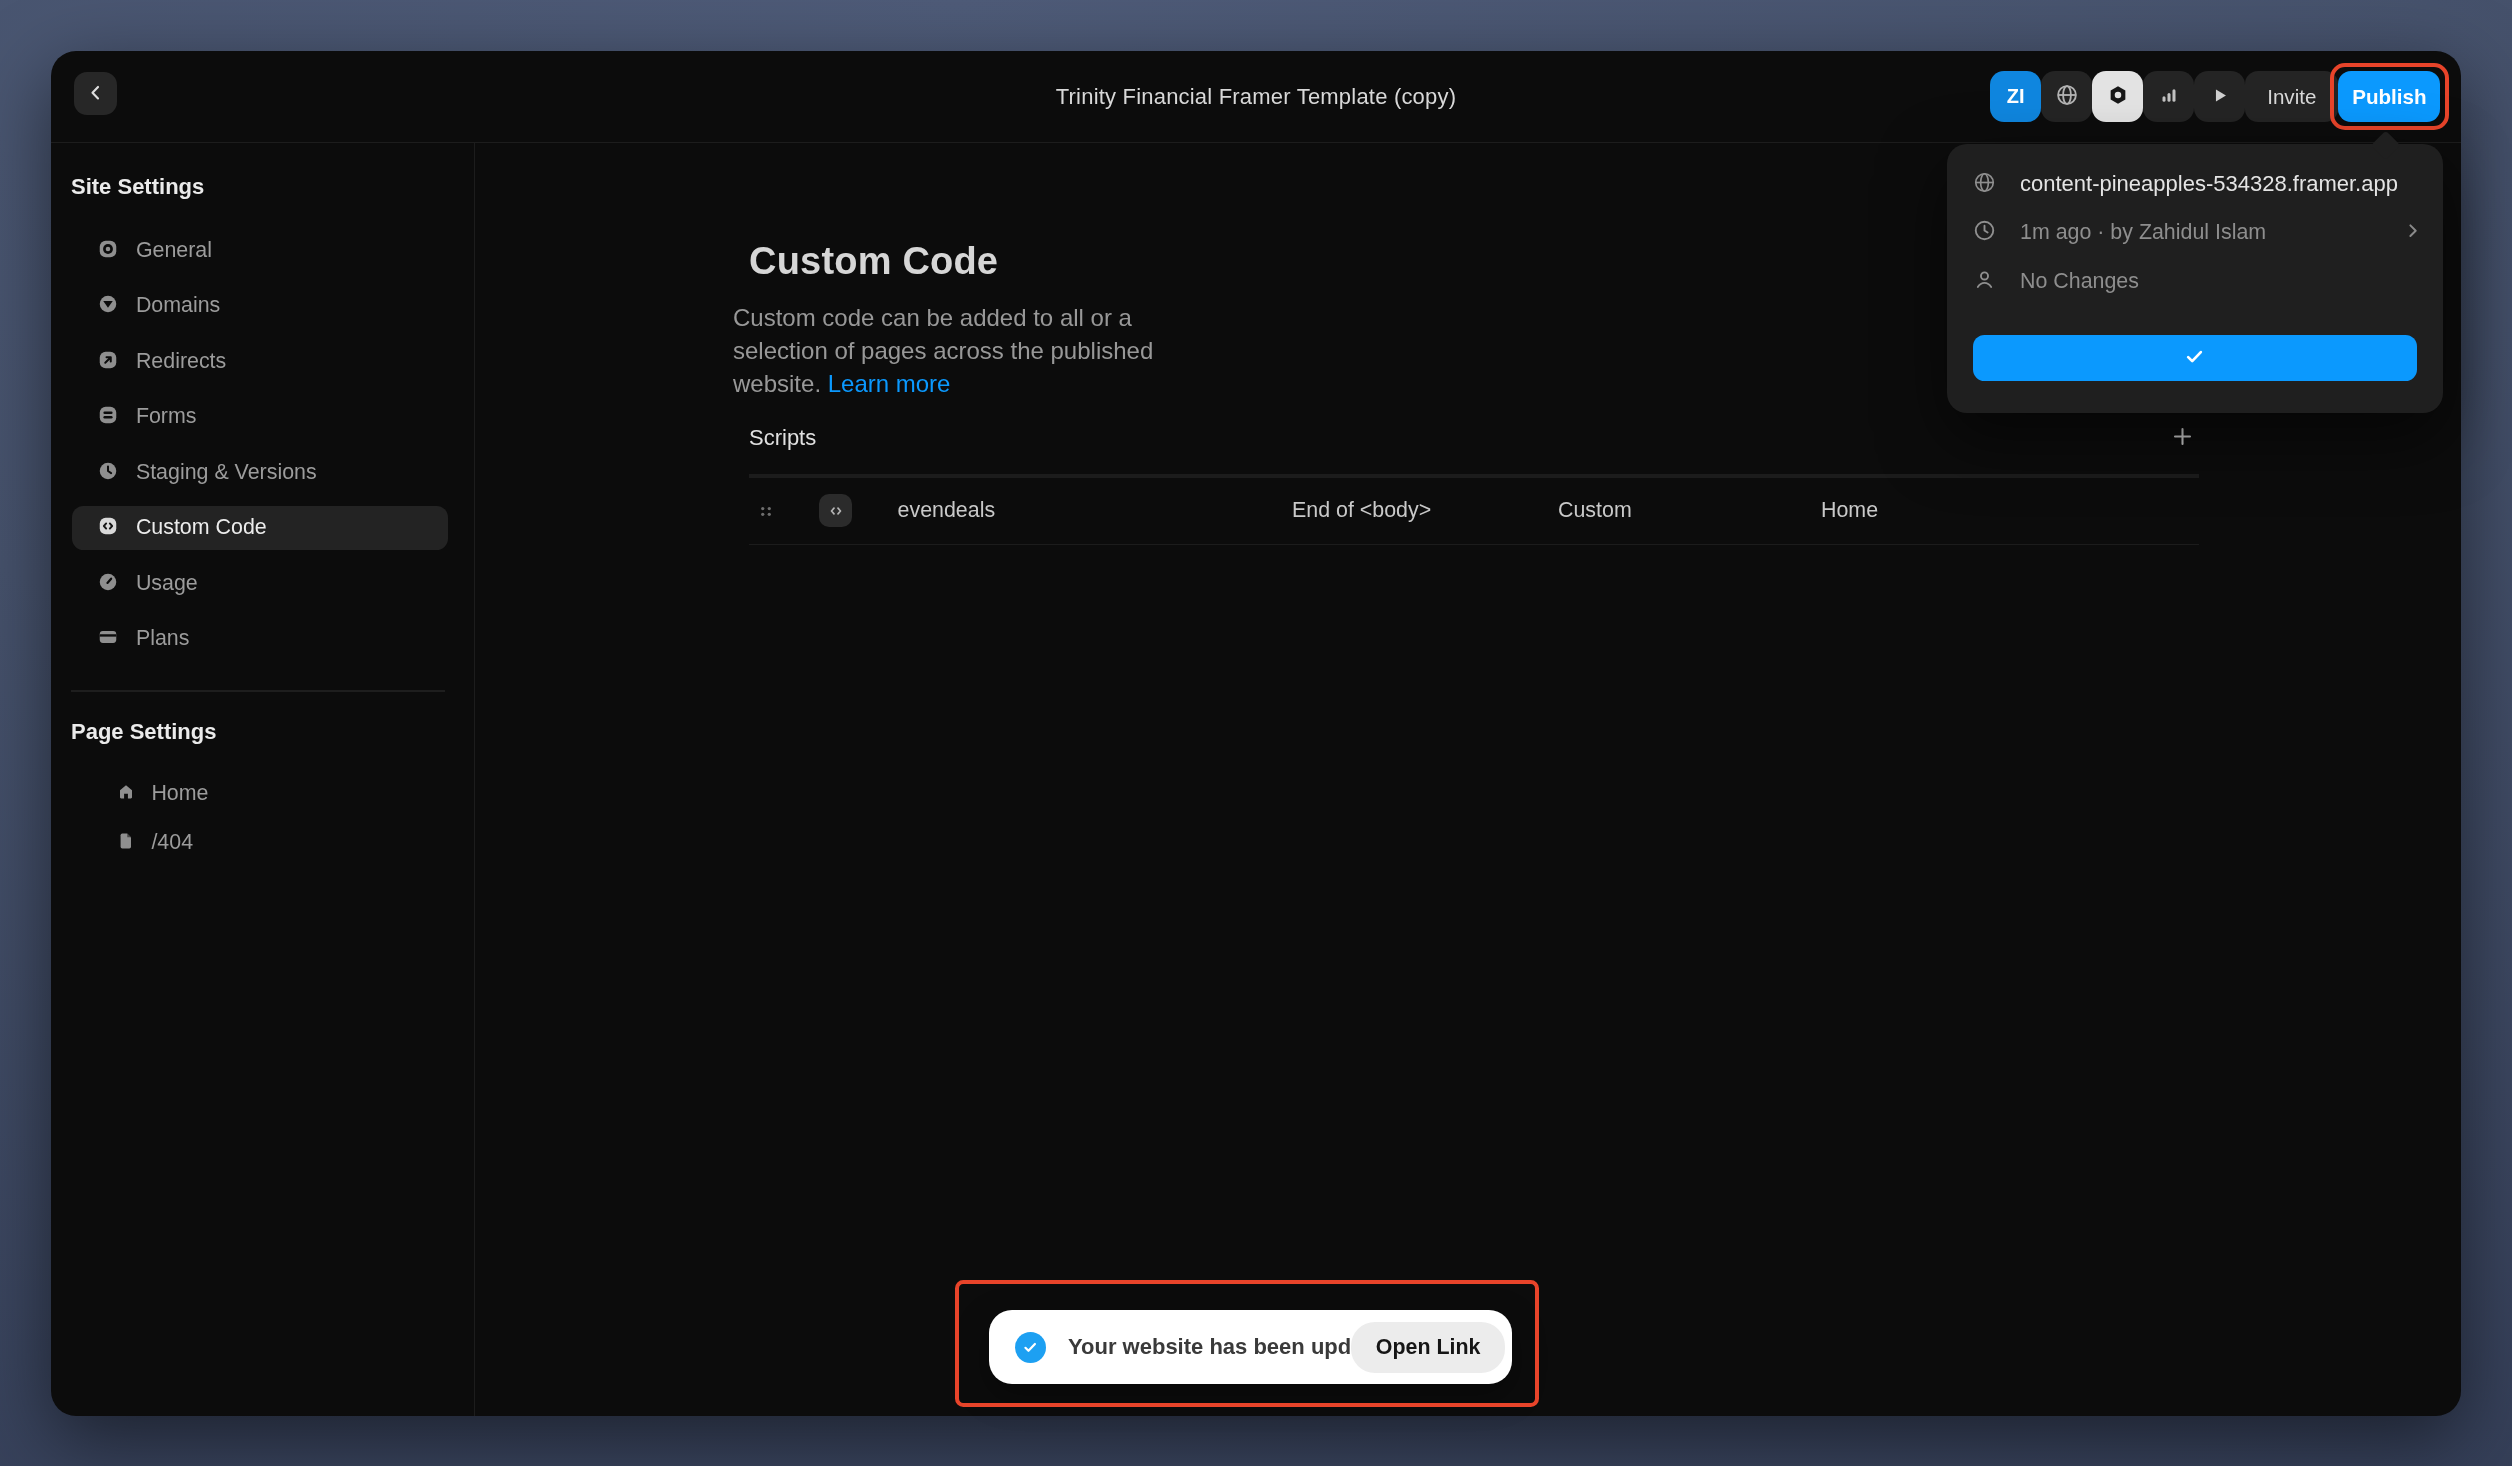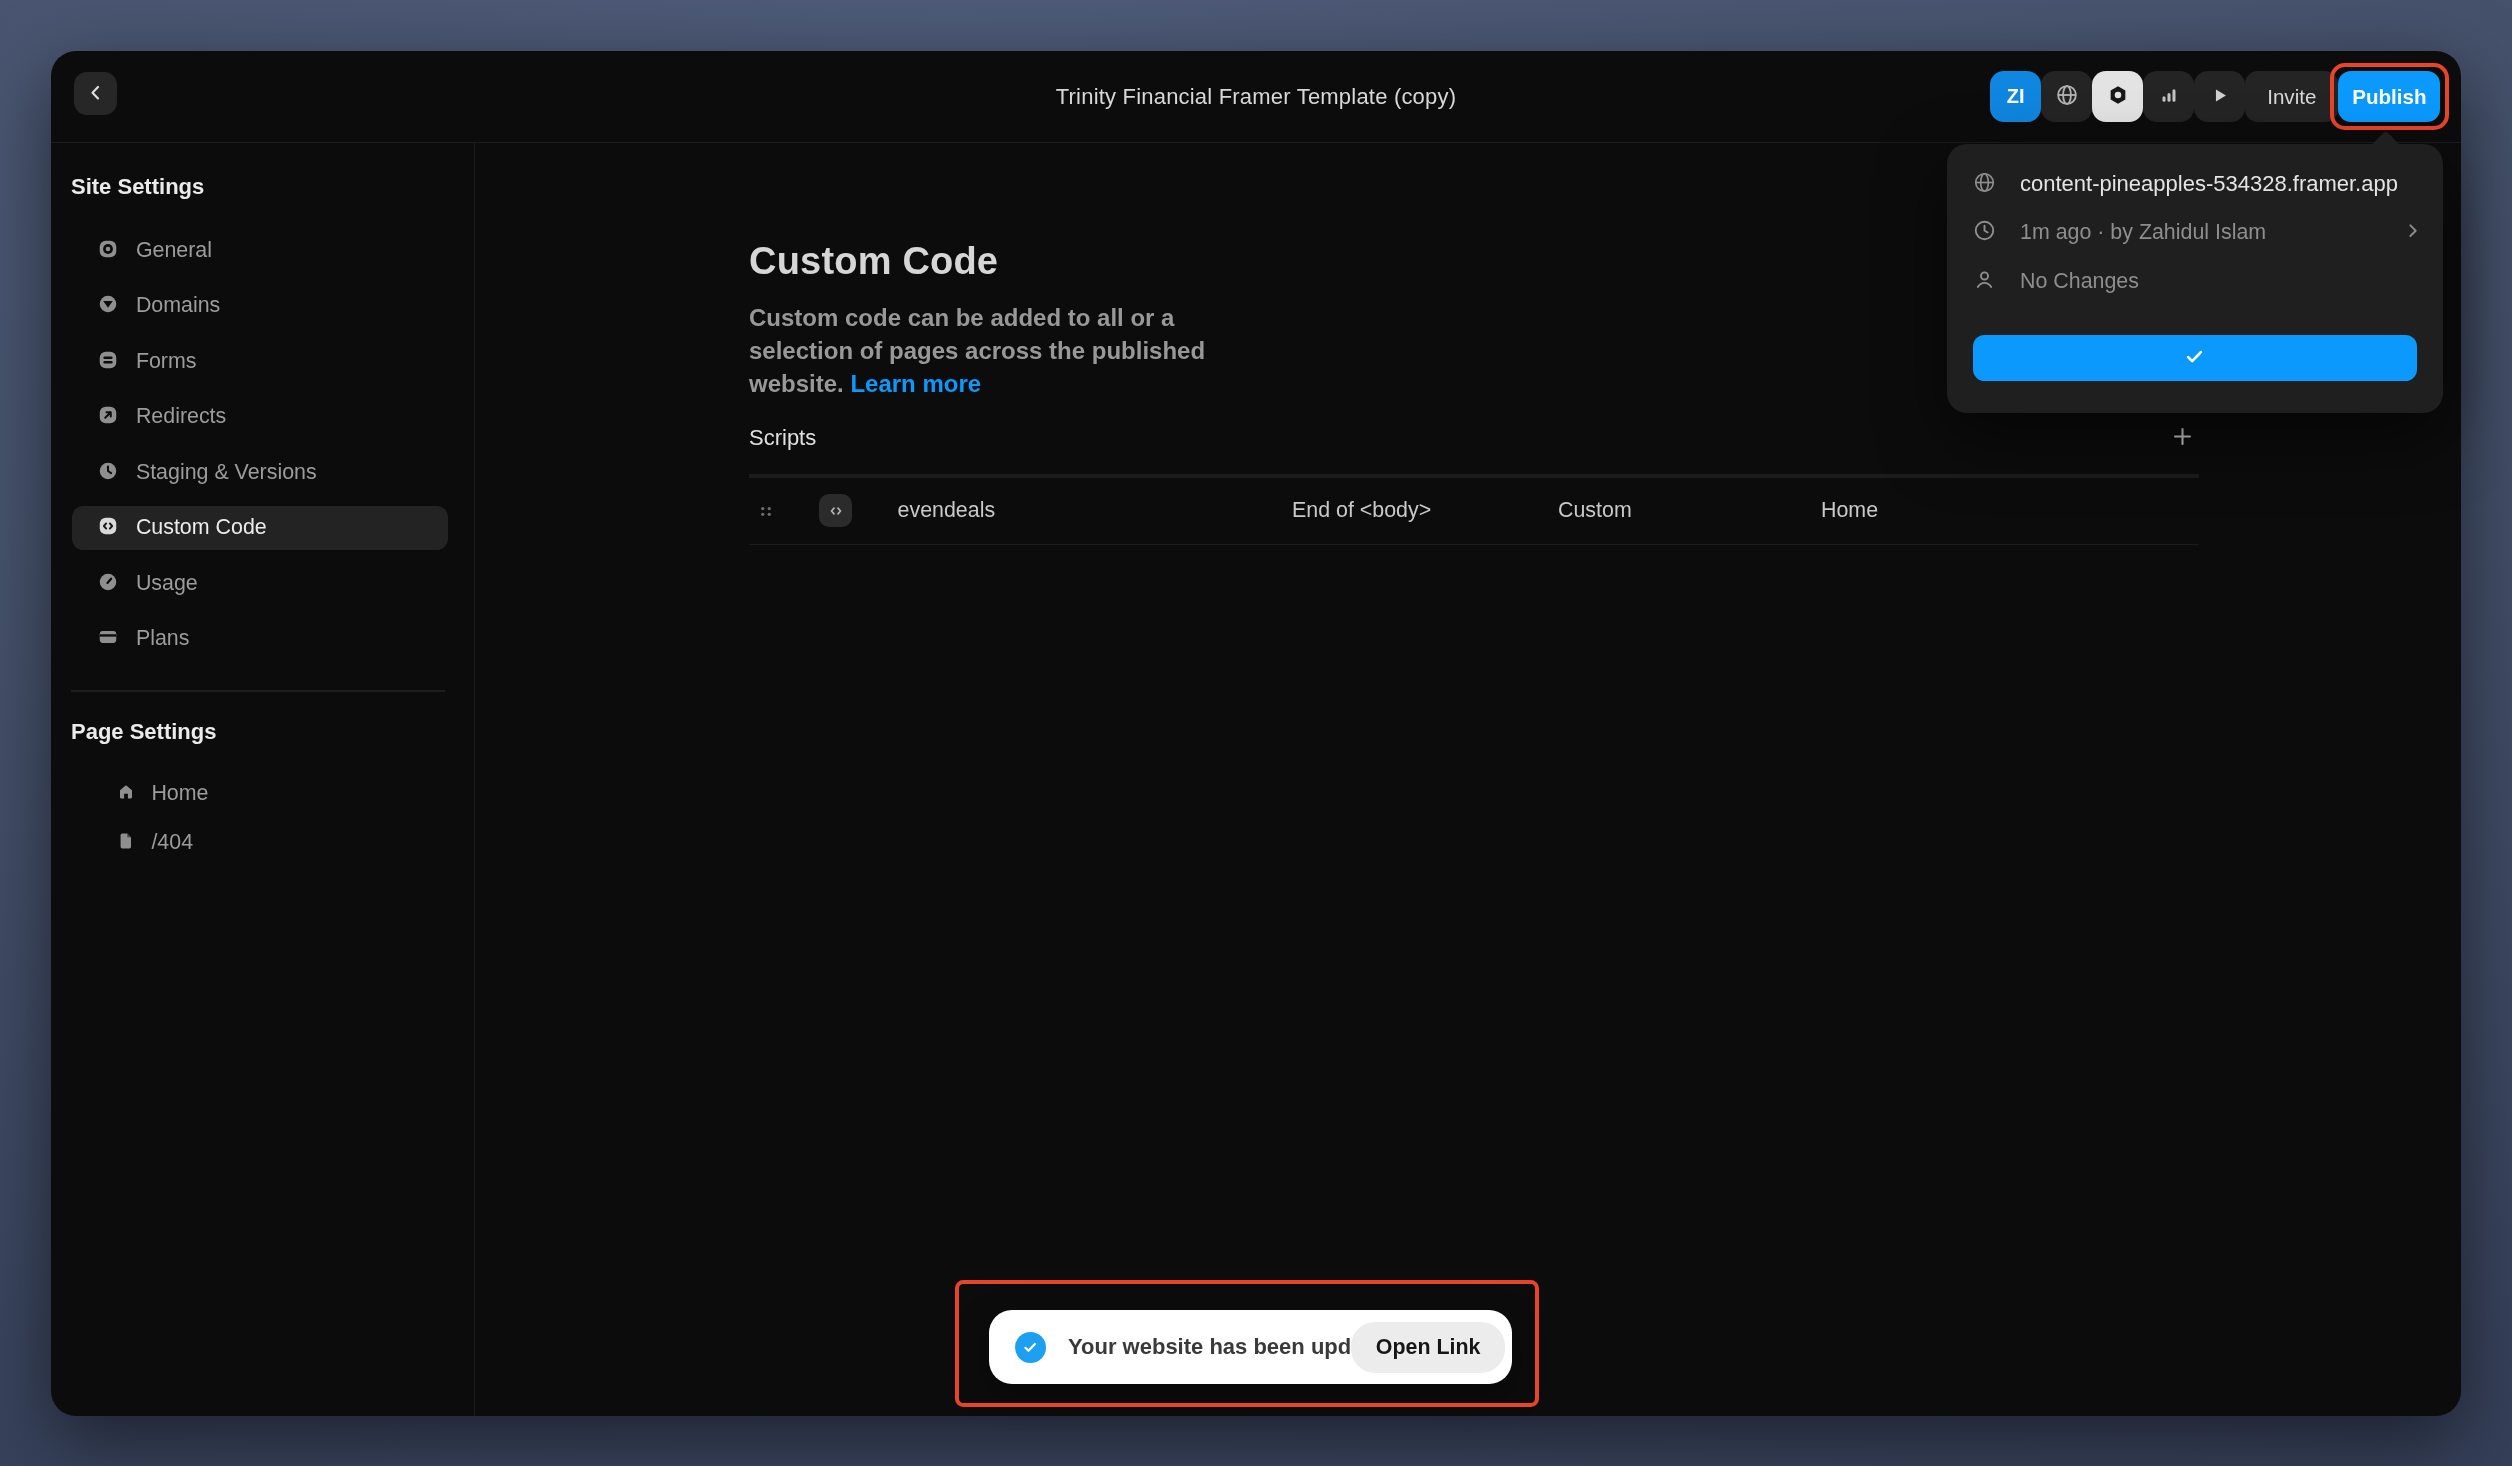--- a/index.html
+++ b/index.html
@@ -71,21 +71,21 @@
   .page-list { position:absolute; left:21.4px; width:376px; top:628px; }
   .page-item {
     height:44px; margin-bottom:5px; border-radius:11.5px;
     display:flex; align-items:center; padding-left:44px; cursor:pointer;
   }
   .page-item .label { margin-left:15px; font-size:21.4px; color:#9c9c9c; }
 
   
   .main { position:absolute; left:426px; top:92px; right:0; bottom:0; }
   .page-heading { position:absolute; left:272px; top:97px; font-size:38px; font-weight:700; color:#d6d6d6; letter-spacing:0.2px; }
-  .page-desc { position:absolute; left:272px; top:158px; width:494px; font-size:24px; line-height:33px; color:#989898;font-weight:bold; }
+  .page-desc { position:absolute; left:256px; top:158px; width:494px; font-size:24px; line-height:33px; color:#989898; }
   .learn-more { color:#0b99fe; text-decoration:none; cursor:pointer; }
 
   .scripts-section { position:absolute; left:272px; top:280px; width:1450px; }
   .scripts-head { display:flex; align-items:center; justify-content:space-between; height:30px; }
   .scripts-label { font-size:22px; font-weight:500; color:#e0e0e0; }
   .plus-button { width:33px; height:33px; background:none; border:none; display:flex; align-items:center; justify-content:center; cursor:pointer; }
   .t-divider { height:1.6px; background:#1c1c1c; }
   .t-divider.top { margin-top:21.4px; }
   .t-head, .t-row { display:grid; grid-template-columns:543px 266px 263px 1fr; align-items:center; }
   .t-head { height:63px; }
@@ -228,35 +228,35 @@
                 <path d="M6.8 8.6h10.4l-5.2 7.6z" fill="#0c0c0c"></path>
               </svg>
           </span>
           <span class="label">Domains</span>
         </div>
 
         <div class="nav-item">
           <span>
             <svg width="22" height="22" viewBox="0 0 24 24">
                 <rect x="3" y="3" width="18" height="18" rx="6.5" fill="#8f8f8f"></rect>
+                <path d="M9 15l6-6M10.4 9H15v4.6" fill="none" stroke="#0c0c0c" stroke-width="2.2" stroke-linecap="round" stroke-linejoin="round"></path>
+              </svg>
+          </span>
+          <span class="label">Redirects</span>
+        </div>
+
+        <div class="nav-item">
+          <span>
+            <svg width="22" height="22" viewBox="0 0 24 24">
+                <rect x="3" y="3" width="18" height="18" rx="6.5" fill="#8f8f8f"></rect>
                 <rect x="7" y="8.1" width="10" height="2.7" rx="1.35" fill="#0c0c0c"></rect>
                 <rect x="7" y="13.2" width="10" height="2.7" rx="1.35" fill="#0c0c0c"></rect>
               </svg>
           </span>
           <span class="label">Forms</span>
-        </div>
-
-        <div class="nav-item">
-          <span>
-            <svg width="22" height="22" viewBox="0 0 24 24">
-                <rect x="3" y="3" width="18" height="18" rx="6.5" fill="#8f8f8f"></rect>
-                <path d="M9 15l6-6M10.4 9H15v4.6" fill="none" stroke="#0c0c0c" stroke-width="2.2" stroke-linecap="round" stroke-linejoin="round"></path>
-              </svg>
-          </span>
-          <span class="label">Redirects</span>
         </div>
 
         <div class="nav-item">
           <span>
             <svg width="22" height="22" viewBox="0 0 24 24">
                 <circle cx="12" cy="12" r="9" fill="#8f8f8f"></circle>
                 <path d="M12 7v5l3.4 2.3" fill="none" stroke="#0c0c0c" stroke-width="2.2" stroke-linecap="round" stroke-linejoin="round"></path>
               </svg>
           </span>
           <span class="label">Staging &amp; Versions</span>

